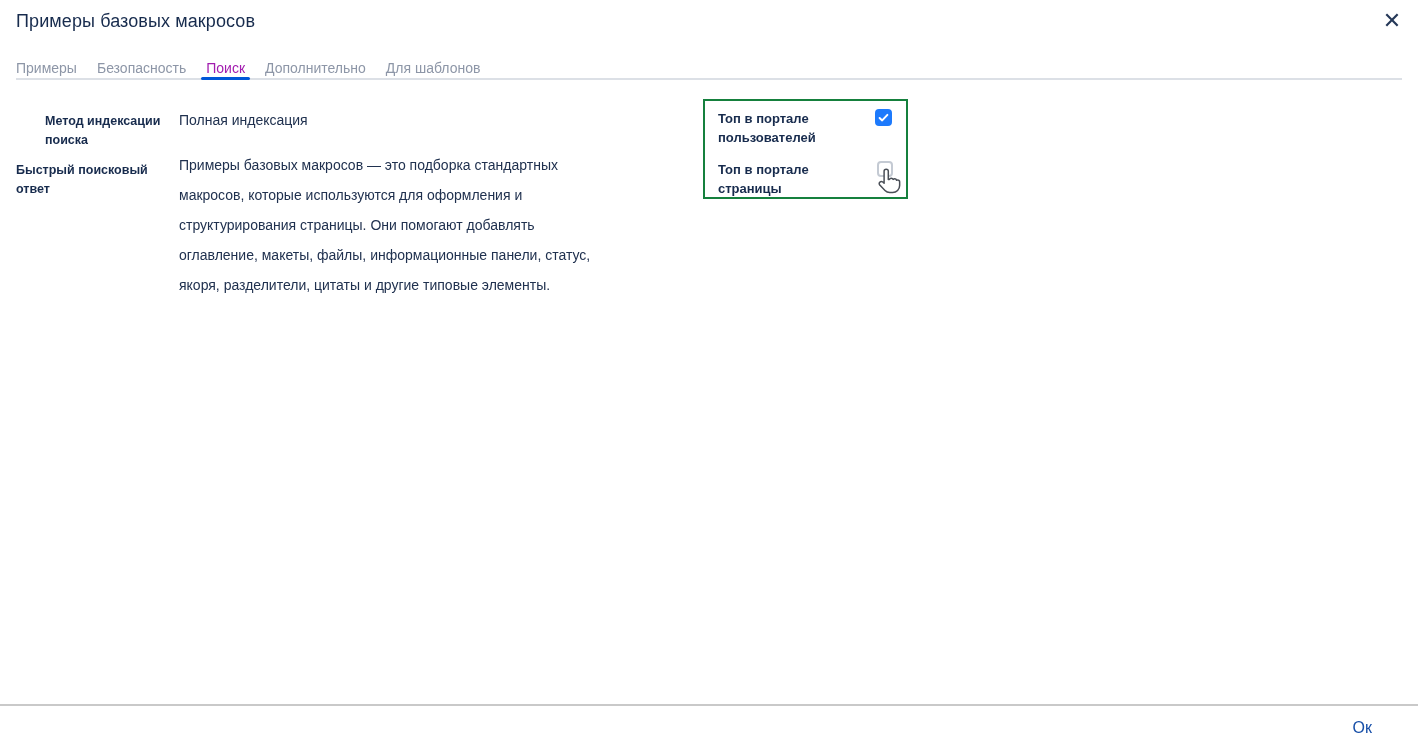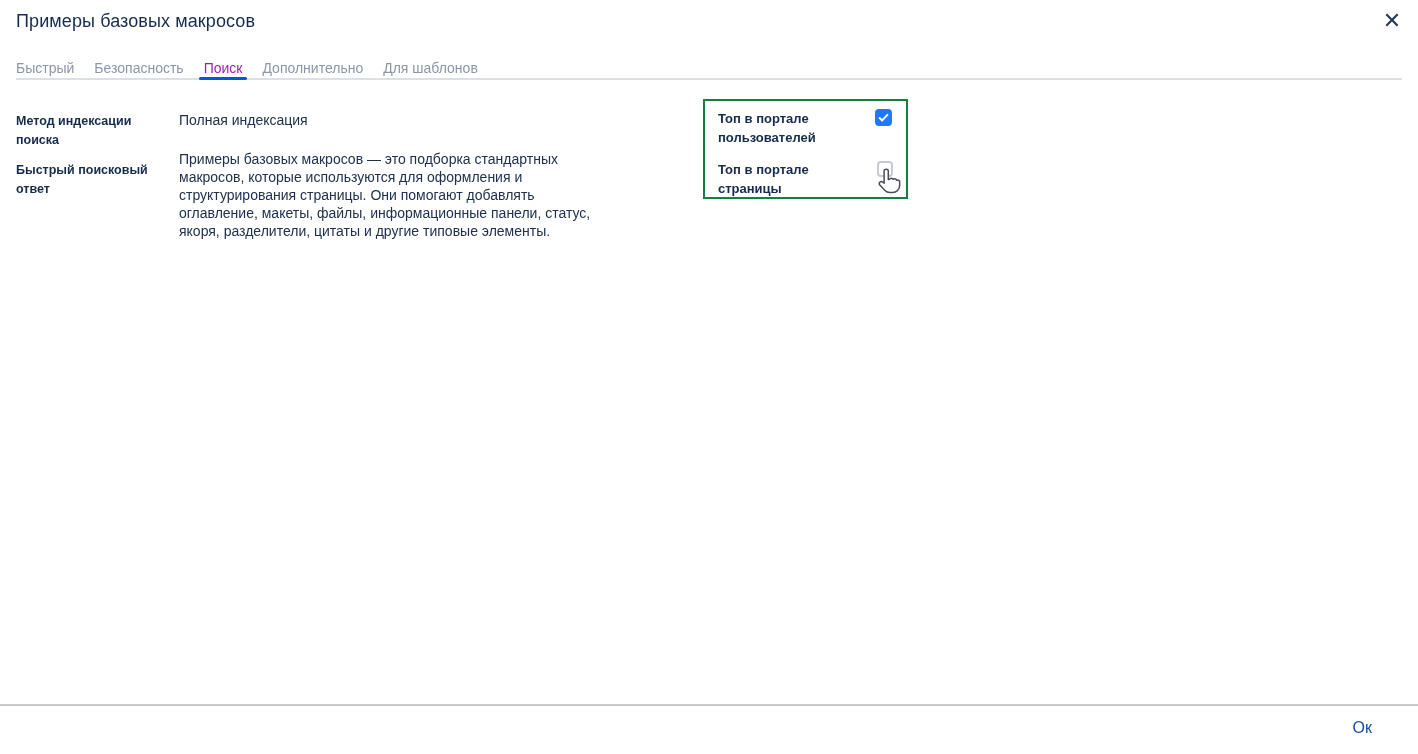--- a/index.html
+++ b/index.html
@@ -21,25 +21,25 @@
          font-family:"Liberation Sans", sans-serif; }
   .tab.active { color:#a21caf; }
   .tab.active::after { content:""; position:absolute; left:-5px; right:-5px; bottom:0;
                        height:3px; background:#0057D8; border-radius:2px; z-index:2; }
   .tabs-divider { position:absolute; left:16px; top:78px; width:1386px; height:2px;
                   background:#DCE0E6; }
 
   
   .field-label { position:absolute; left:16px; width:145px; font-size:12.5px;
                  font-weight:700; color:#172B4D; line-height:19px; }
-  .label-1 { top:112px; }
+  .label-1 { top:112px;margin-left:29px; }
   .label-2 { top:161px; }
   .field-value { position:absolute; left:179px; font-size:14px; color:#20314F; }
   .value-1 { top:110px; line-height:20px; }
-  .value-2 { top:150px; width:420px; line-height:18px; }
+  .value-2 { top:150px; width:420px; line-height:30px; }
 
   
   .highlight-box { position:absolute; left:703px; top:99px; width:205px; height:100px;
                    border:2px solid #15803d; background:transparent; }
   .cb-label { position:absolute; left:13px; width:152px; font-size:13px; font-weight:700;
               color:#172B4D; line-height:19px; }
   .cb-label-1 { top:8px; }
   .cb-label-2 { top:59px; }
   .checkbox { position:absolute; width:17px; height:17px; border-radius:4px;
               border:2px solid #C4CAD3; background:#fff; cursor:pointer;
@@ -62,21 +62,21 @@
 </style>
 </head>
 <body>
 
 <div class="dialog">
 
   <h1 class="title">Примеры базовых макросов</h1>
   <button class="close-btn">✕</button>
 
   <nav class="tabs">
-    <button class="tab">Быстрый</button>
+    <button class="tab">Примеры</button>
     <button class="tab">Безопасность</button>
     <button class="tab active">Поиск</button>
     <button class="tab">Дополнительно</button>
     <button class="tab">Для шаблонов</button>
   </nav>
   <div class="tabs-divider"></div>
 
   <div class="field-label label-1">Метод индексации поиска</div>
   <div class="field-value value-1">Полная индексация</div>
 

